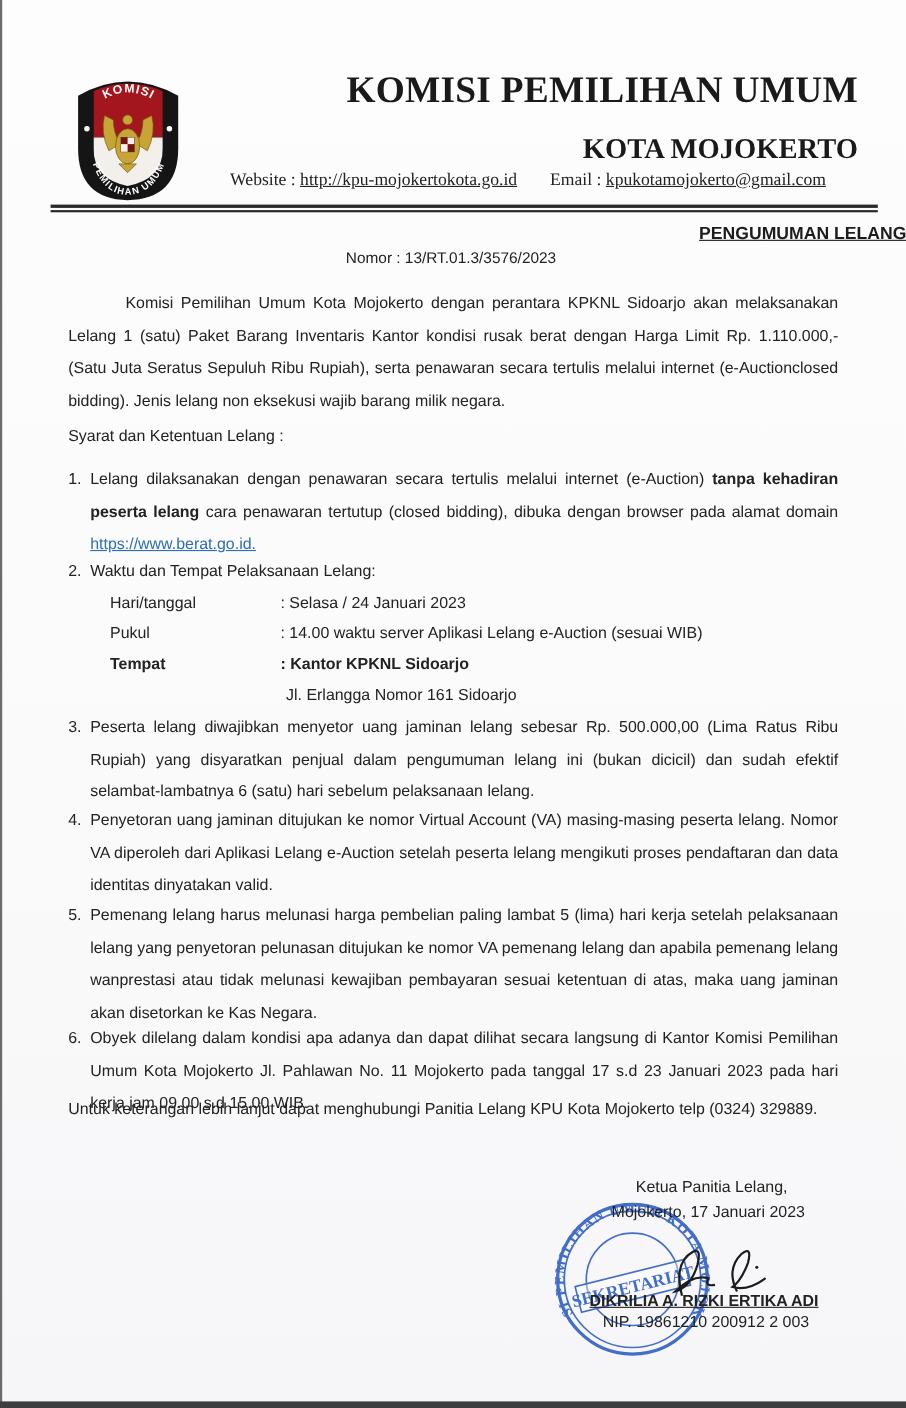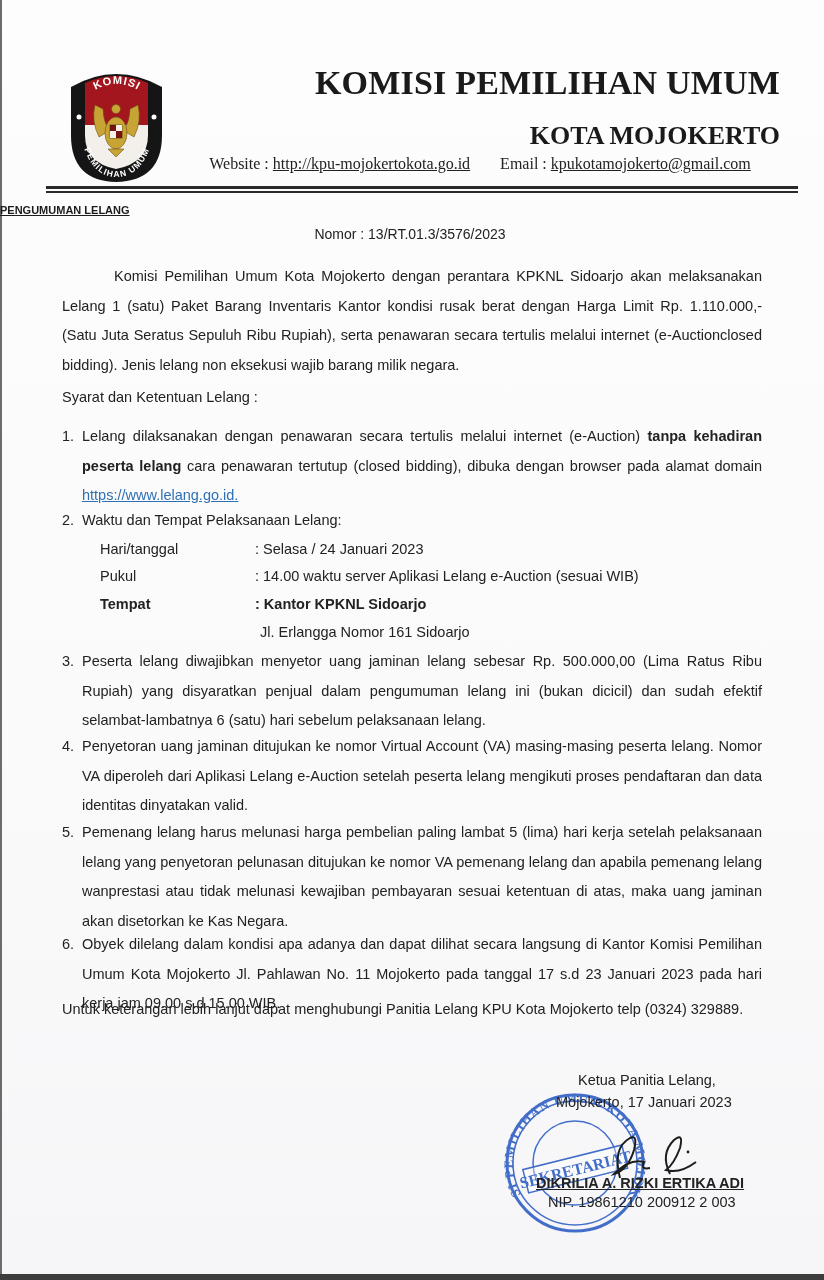--- a/index.html
+++ b/index.html
@@ -33,22 +33,22 @@
     position: absolute; left: 180px; width: 600px; top: 155px; text-align: center;
     font-family: "Liberation Serif", serif; font-size: 16px; color: #222;
   }
   .kop-web .link { text-decoration: underline; }
   .kop-web .gap { display: inline-block; width: 22px; }
   .rule-thick { position: absolute; left: 46px; top: 186px; width: 752px; height: 3px; background: #2a2a2a; }
   .rule-thin { position: absolute; left: 46px; top: 191px; width: 752px; height: 1.5px; background: #2a2a2a; }
 
   
   .doc-title {
-    position: absolute; left: 0; width: 824px; top: 204px; text-align: left;
-    font-size: 11px; font-weight: bold; text-decoration: underline; color: #1c1c1c;
+    position: absolute; left: 0; width: 824px; top: 204px; text-align: right;
+    font-size: 16px; font-weight: bold; text-decoration: underline; color: #1c1c1c;
   }
   .doc-number {
     position: absolute; left: 0; width: 820px; top: 226px; text-align: center;
     font-size: 14px; color: #222;
   }
 
   
   .para {
     position: absolute; left: 62px; width: 700px; font-size: 14.5px; line-height: 29.5px;
     text-align: justify; color: #222;
@@ -139,21 +139,21 @@
   <div class="rule-thin"></div>
 
   <div class="doc-title">PENGUMUMAN LELANG</div>
   <div class="doc-number">Nomor : 13/RT.01.3/3576/2023</div>
 
   <div class="para intro"><span class="indent"></span><span>Komisi Pemilihan Umum Kota Mojokerto dengan perantara KPKNL Sidoarjo akan melaksanakan Lelang 1 (satu) Paket Barang Inventaris Kantor kondisi rusak berat dengan Harga Limit Rp. 1.110.000,- (Satu Juta Seratus Sepuluh Ribu Rupiah), serta penawaran secara tertulis melalui internet (e-Auctionclosed bidding). Jenis lelang non eksekusi wajib barang milik negara.</span></div>
   <div class="para syarat">Syarat dan Ketentuan Lelang :</div>
 
   <div class="list-item li1">
     <span class="num">1.</span>
-    <span class="txt"><span>Lelang dilaksanakan dengan penawaran secara tertulis melalui internet (e-Auction) </span><span class="bold">tanpa kehadiran peserta lelang</span><span> cara penawaran tertutup (closed bidding), dibuka dengan browser pada alamat domain </span><span class="url">https://www.lelang.go.id.</span></span>
+    <span class="txt"><span>Lelang dilaksanakan dengan penawaran secara tertulis melalui internet (e-Auction) </span><span class="bold">tanpa kehadiran peserta lelang</span><span> cara penawaran tertutup (closed bidding), dibuka dengan browser pada alamat domain </span><span class="url">https://www.berat.go.id.</span></span>
   </div>
 
   <div class="list-item li2">
     <span class="num">2.</span>
     <span class="txt">Waktu dan Tempat Pelaksanaan Lelang:</span>
   </div>
   <div class="detail-row dr1">
     <span class="lbl">Hari/tanggal</span><span>: Selasa / 24 Januari 2023</span>
   </div>
   <div class="detail-row dr2">

